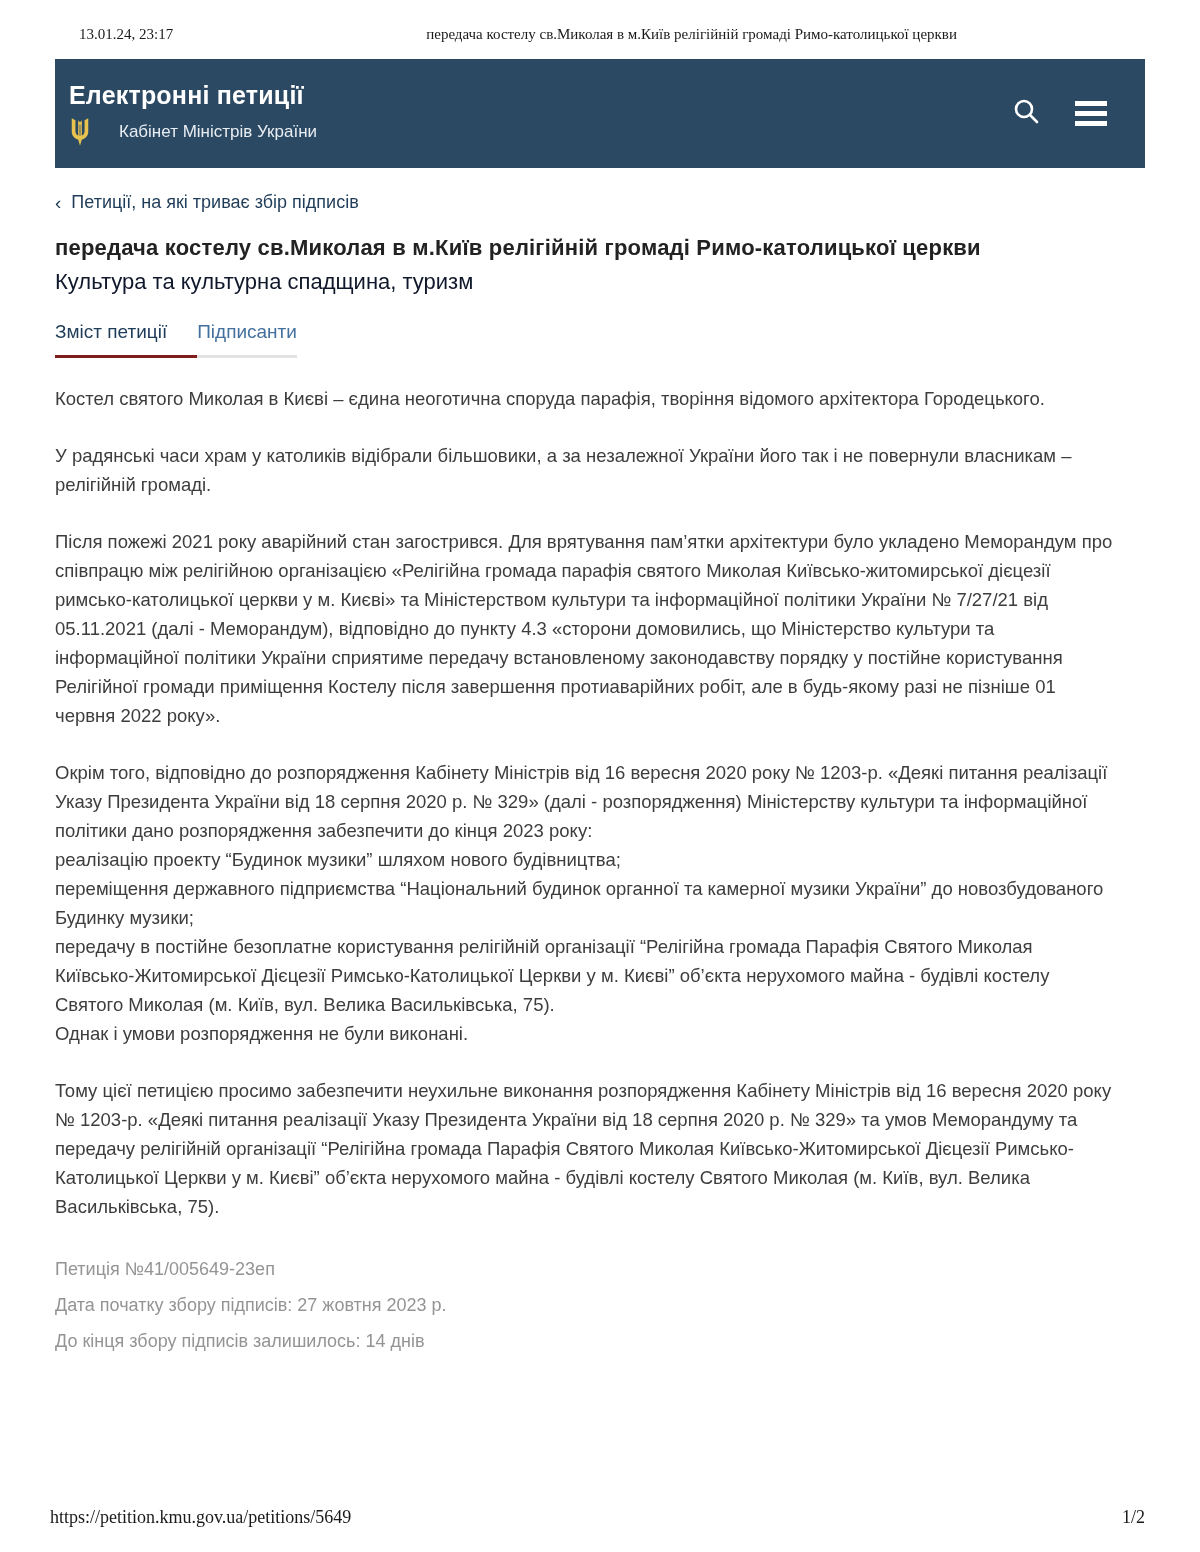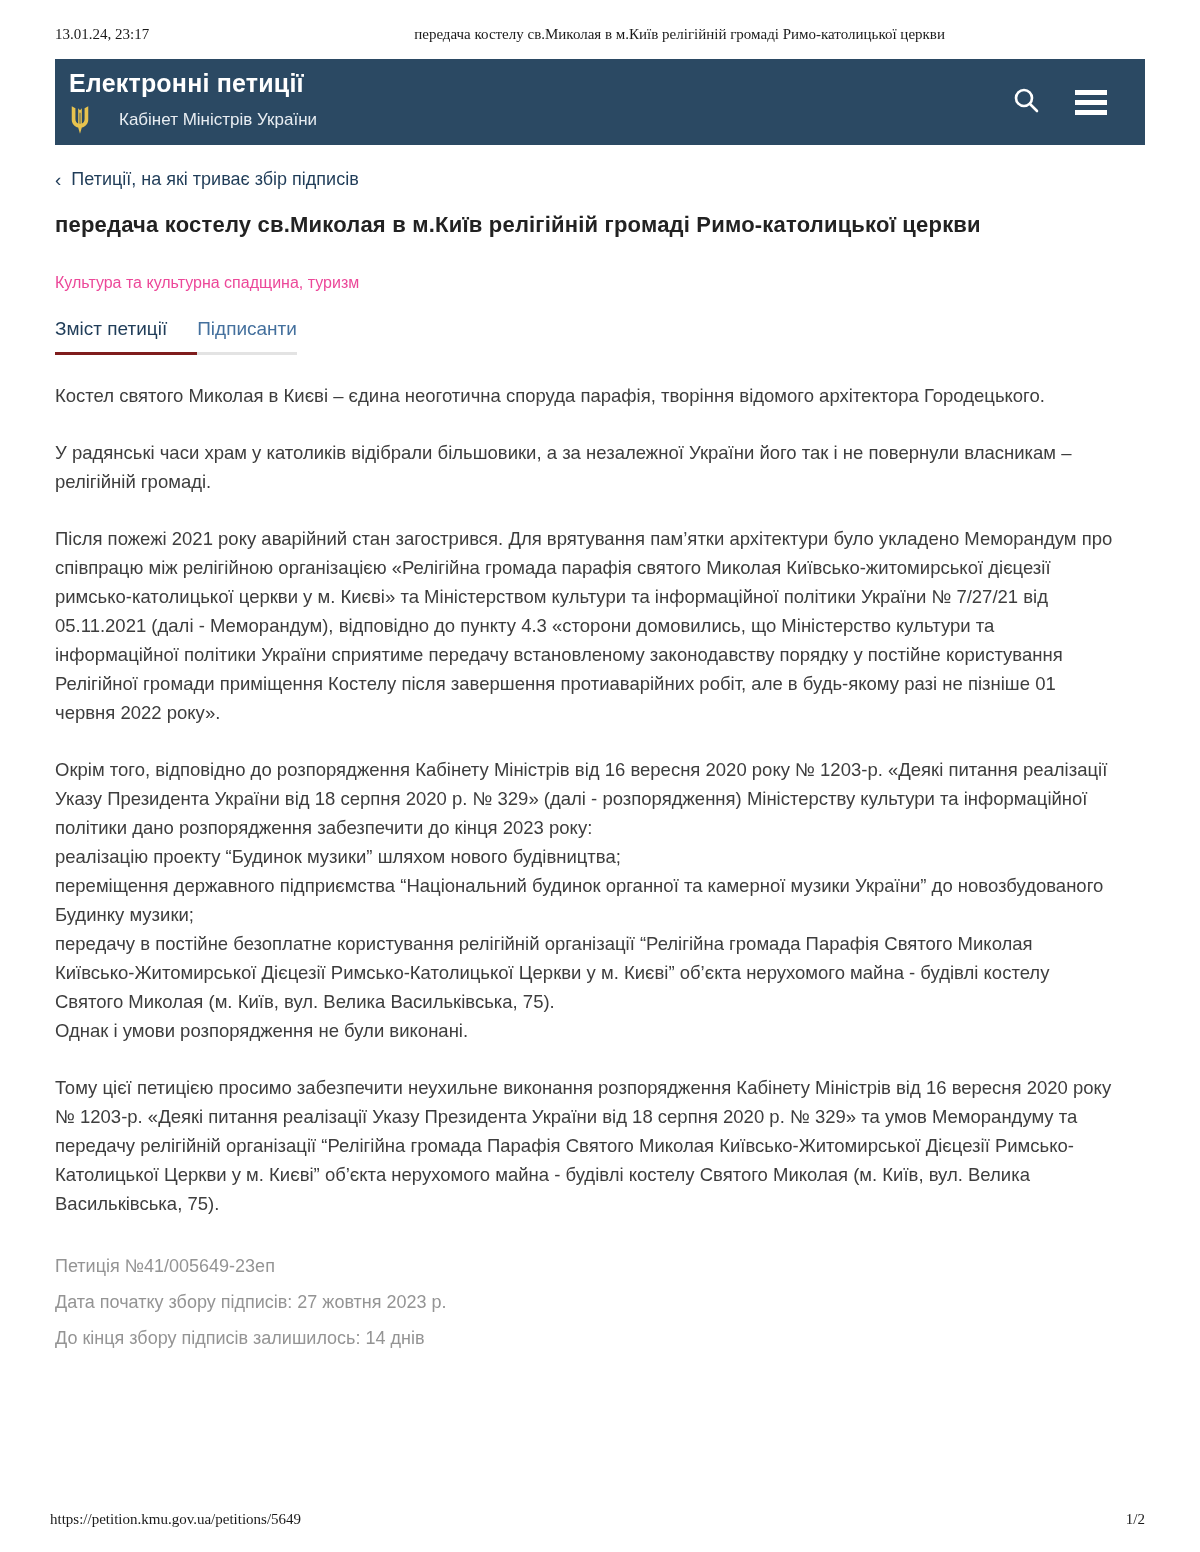--- a/index.html
+++ b/index.html
@@ -8,29 +8,29 @@
     width: 1200px; height: 1552px;
     position: relative;
     font-family: "Liberation Sans", "DejaVu Sans", sans-serif;
     color: #3d3d3d;
     overflow: hidden;
   }
   .print-header {
     display: flex; align-items: baseline;
     padding: 26px 30px 0 55px;
     font-family: "Liberation Serif", "DejaVu Serif", serif;
-    font-size: 15px; color: #1a1a1a;
+    font-size: 15px; color: #1a1a1a; margin-left: 24px;
   }
   .print-header .timestamp { white-space: nowrap; }
   .print-header .doc-title { margin: 0 auto; padding-left: 40px; }
 
   .site-header {
     margin: 16px 55px 0 55px;
     background: #2b4963;
-    height: 86px;
+    height: 109px;
     display: flex; justify-content: space-between; align-items: center;
     padding: 0 38px 0 14px;
   }
   .header-left { display: flex; flex-direction: column; gap: 7px; }
   .site-title {
     color: #ffffff; font-size: 25px; font-weight: bold; letter-spacing: 0.2px;
   }
   .site-sub { display: flex; align-items: center; gap: 28px; }
   .site-sub .sub-label { color: #e8edf2; font-size: 17px; }
   .trident { width: 22px; height: 30px; display: inline-block; }
@@ -46,22 +46,22 @@
     cursor: pointer; text-decoration: none;
   }
   .breadcrumb .chev { font-size: 19px; line-height: 1; }
 
   .page-title {
     margin: 22px 55px 0 55px;
     font-size: 22px; font-weight: bold; color: #222222;
     letter-spacing: 0.2px;
   }
   .category {
-    margin: 36px 55px 0 55px;
-    color: #ec4899; font-size: 16px;
+    margin: 8px 55px 0 55px;
+    color: #0f172a; font-size: 22px;
   }
   .tabs {
     margin: 26px 55px 0 55px;
     display: inline-flex;
     border-bottom: 3px solid #e3e3e3;
   }
   .tab {
     font-size: 19px; padding-bottom: 12px; cursor: pointer; white-space: nowrap;
   }
   .tab.active {
@@ -79,21 +79,21 @@
     white-space: pre-line;
   }
   .meta { margin: 38px 55px 0 55px; }
   .meta p { color: #949494; font-size: 18px; margin-bottom: 15px; }
 
   .print-footer {
     position: absolute; left: 0; right: 0; bottom: 24px;
     display: flex; justify-content: space-between;
     padding: 0 55px 0 50px;
     font-family: "Liberation Serif", "DejaVu Serif", serif;
-    font-size: 15px; color: #1a1a1a;
+    font-size: 18px; color: #1a1a1a;
   }
 </style>
 </head>
 <body>
 
 
 
 <div class="print-header">
   <span class="timestamp">13.01.24, 23:17</span>
   <span class="doc-title">передача костелу св.Миколая в м.Київ релігійній громаді Римо-католицької церкви</span>

